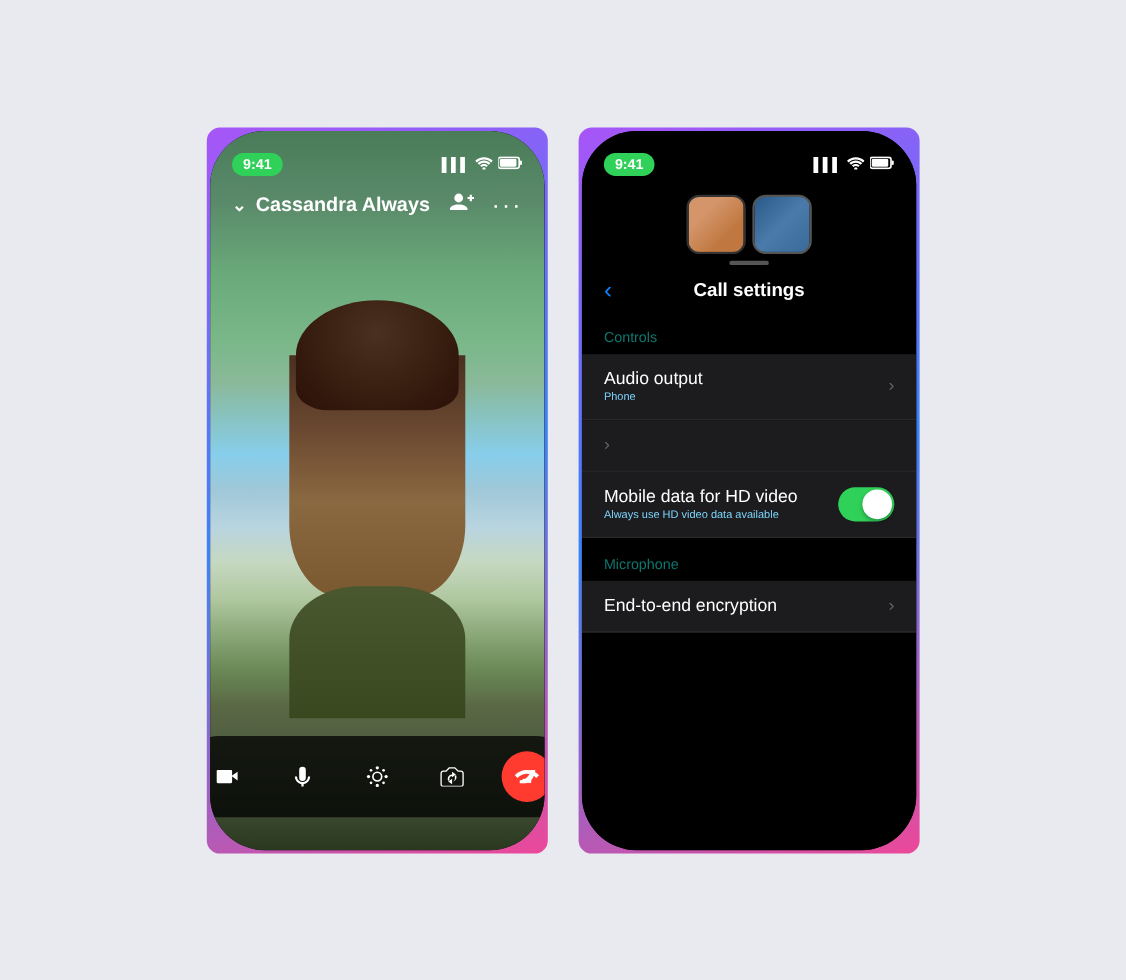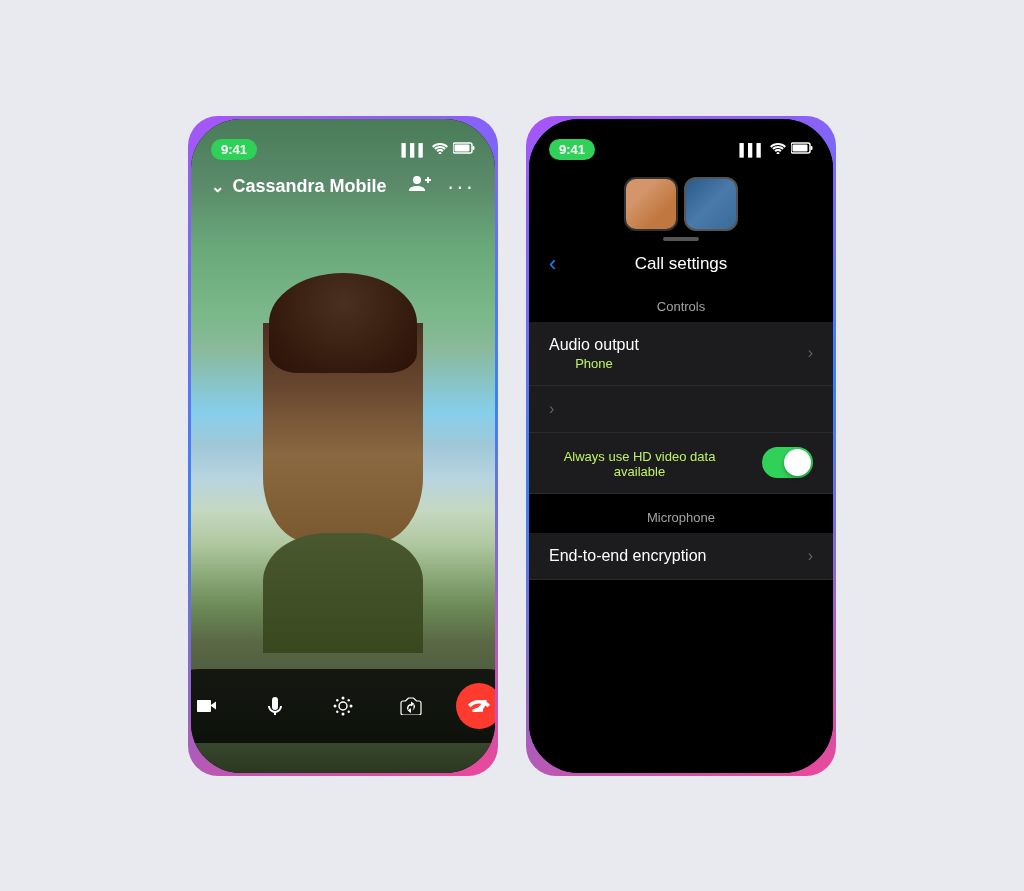--- a/index.html
+++ b/index.html
@@ -14,27 +14,26 @@
     }
     .container {
       display: flex;
       gap: 28px;
       align-items: center;
       padding: 40px;
     }
 
     
     .phone-frame {
-      border-radius: 30px;
+      border-radius: 12px;
       padding: 3px;
       position: relative;
       width: 310px;
       height: 660px;
       flex-shrink: 0;
-      text-align: center;
     }
     .phone-frame-left {
       background: linear-gradient(160deg, #a855f7, #3b82f6, #ec4899);
     }
     .phone-frame-right {
       background: linear-gradient(160deg, #a855f7, #3b82f6, #ec4899);
     }
     .phone-inner {
       border-radius: 50px;
       overflow: hidden;
@@ -266,28 +265,28 @@
       color: #0a84ff;
       font-size: 22px;
       cursor: pointer;
     }
     .settings-title {
       position: absolute;
       left: 50%;
       transform: translateX(-50%);
       color: #fff;
       font-size: 17px;
-      font-weight: 400;
+      font-weight: 700;
     }
     .settings-content {
       flex: 1;
       overflow: hidden;
     }
     .section-header {
-      color: #a3a3a3;
+      color: #0f766e;
       font-size: 13px;
       font-weight: 500;
       padding: 16px 20px 8px;
       text-transform: none;
     }
     .settings-row {
       background: #1c1c1e;
       padding: 14px 20px;
       display: flex;
       align-items: center;
@@ -298,22 +297,22 @@
     .settings-row:first-of-type {
       border-top: 0.5px solid #2c2c2e;
     }
     .row-left {}
     .row-title {
       color: #fff;
       font-size: 16px;
       font-weight: 400;
     }
     .row-subtitle {
-      color: #bef264;
-      font-size: 13px;
+      color: #7dd3fc;
+      font-size: 10px;
       margin-top: 2px;
     }
     .chevron {
       color: #636366;
       font-size: 16px;
     }
     
     .toggle {
       width: 51px;
       height: 31px;
@@ -368,21 +367,21 @@
               <rect x="1.5" y="2.5" width="15" height="7" rx="1" fill="white"></rect>
               <rect x="19.5" y="4" width="2" height="4" rx="1" fill="white"></rect>
             </svg>
           </span>
         </div>
       </div>
 
       <div class="call-header">
         <div class="call-name">
           <span style="font-size:16px;">⌄</span>
-          <span>Cassandra Mobile</span>
+          <span>Cassandra Always</span>
         </div>
         <div class="call-actions">
           <span style="font-size:22px;">
             <svg width="22" height="20" viewBox="0 0 22 20" fill="white">
               <path d="M8 10a4 4 0 100-8 4 4 0 000 8zm0 2c-4.4 0-8 1.8-8 4v1h16v-1c0-2.2-3.6-4-8-4z"></path>
               <path d="M18 7v2h2V7h2V5h-2V3h-2v2h-2v2z"></path>
             </svg>
           </span>
           <span style="font-size:22px; letter-spacing:2px;">···</span>
         </div>
@@ -478,20 +477,21 @@
             </div>
             <span class="chevron">›</span>
           </div>
 
           <div class="settings-row">
             <span class="chevron">›</span>
           </div>
 
           <div class="settings-row">
             <div class="row-left">
+              <div class="row-title">Mobile data for HD video</div>
               <div class="row-subtitle">Always use HD video data available</div>
             </div>
             <div class="toggle">
               <div class="toggle-knob"></div>
             </div>
           </div>
 
           <div class="section-header">Microphone</div>
 
           <div class="settings-row">

